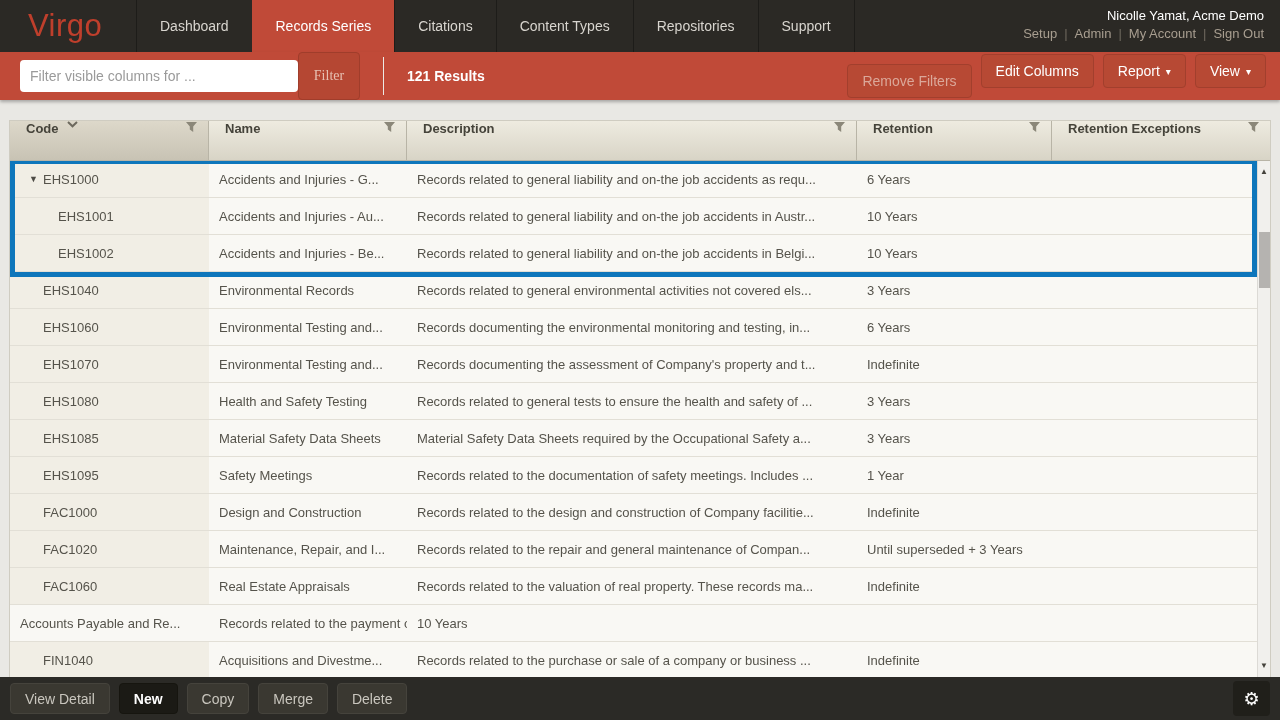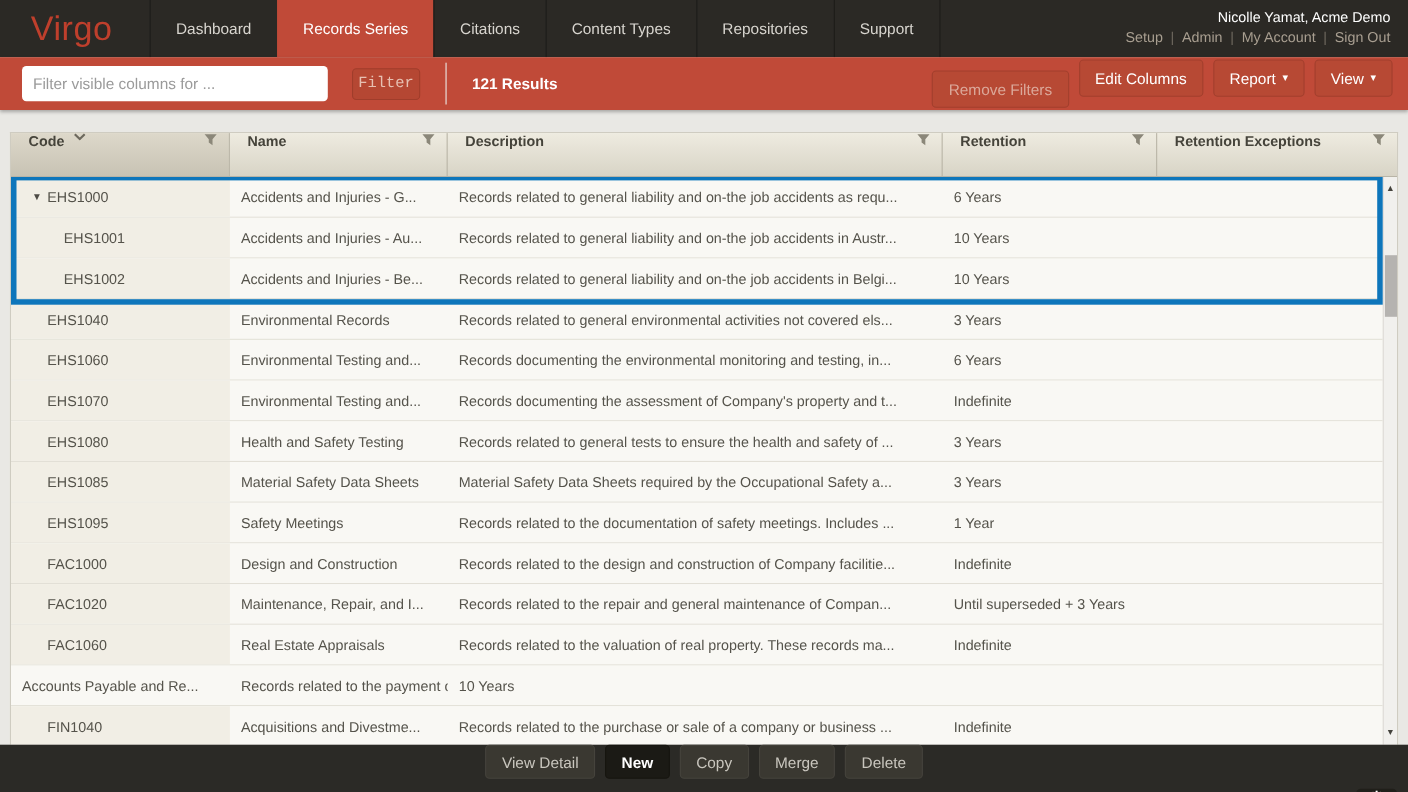--- a/index.html
+++ b/index.html
@@ -21,23 +21,23 @@
   .user-links .lnk { cursor:pointer; }
   .user-links .sep { margin:0 7px; color:#6e685e; }
 
   
   .filterbar { height:48px; background:#c04a38; display:flex; align-items:center;
                padding:0 14px 0 20px; position:relative; z-index:3;
                box-shadow:0 2px 3px rgba(70,70,70,.4); }
   .filter-input { width:278px; height:32px; border:none; border-radius:4px; padding:0 10px;
                   font-size:14px; color:#333; font-family:inherit; outline:none; }
   .filter-input::placeholder { color:#9a9a9a; }
-  .btn-filter { margin-left:22px; min-width:62px; height:29px; background:#b54733;
+  .btn-filter { min-width:62px; height:48px; background:#b54733;
                 border:1px solid #a03d2b; border-radius:4px; color:#e7c0b2; font-size:14px;
-                font-family:Liberation Mono, monospace; cursor:pointer; }
+                font-family:Liberation Serif, serif; cursor:pointer; }
   .vsep { width:1px; height:38px; background:#eceae6; margin-left:23px; }
   .results { margin-left:23px; color:#fff; font-size:14px; font-weight:bold; }
   .fb-right { margin-left:auto; display:flex; gap:9px; }
   .rbtn { height:34px; padding:0 14px; background:#b74934; border:1px solid #a23f2d;
           border-radius:4px; color:#fff; font-size:14px; font-family:inherit; cursor:pointer;
           display:flex; align-items:center; }
   .rbtn.muted { color:#dba89a;margin-top:10px; }
   .caret { font-size:10px; margin-left:6px; }
 
   
@@ -70,21 +70,21 @@
   .vscroll { position:absolute; right:0; top:0; bottom:0; width:13px; background:#f1f0ed;
              border-left:1px solid #dcdad5; }
   .vs-up,.vs-down { position:absolute; left:0; width:100%; text-align:center; font-size:8px;
                     color:#44423c; cursor:pointer; line-height:8px; }
   .vs-up { top:7px; } .vs-down { bottom:7px; }
   .vs-thumb { position:absolute; left:1px; top:71px; width:11px; height:56px; background:#b5b3b0;
               cursor:pointer; }
 
   
   .footer { position:absolute; left:0; bottom:0; width:100%; height:43px; background:#2b2a26;
-            display:flex; align-items:center; padding:0 10px; gap:9px; z-index:5;flex-direction:column; }
+            display:flex; align-items:center; padding:0 10px; gap:9px; z-index:5; }
   .fbtn { height:31px; padding:0 14px; background:#3a3831; border:1px solid #45433c;
           border-radius:4px; color:#c9c6be; font-size:14px; font-family:inherit; cursor:pointer; }
   .fbtn.active { background:#1b1a15; border-color:#16150f; color:#fff; font-weight:bold; }
   .gear-btn { margin-left:auto; width:37px; height:35px; background:#201f1a; border:none;
               border-radius:4px; color:#fff; font-size:18px; cursor:pointer; line-height:1; }
 </style>
 </head>
 <body>
 
 <header class="topnav">

